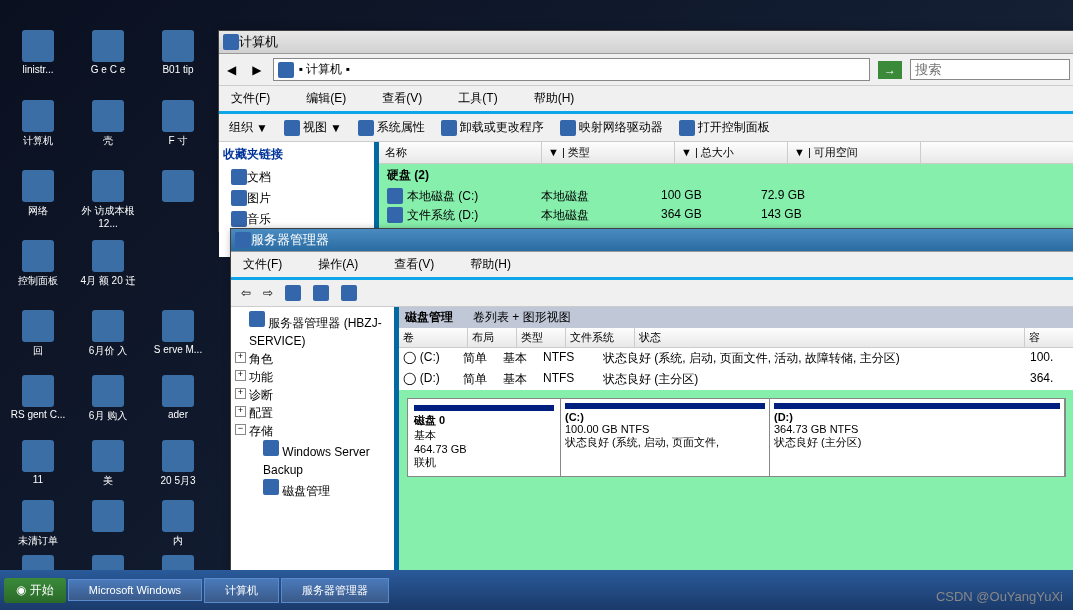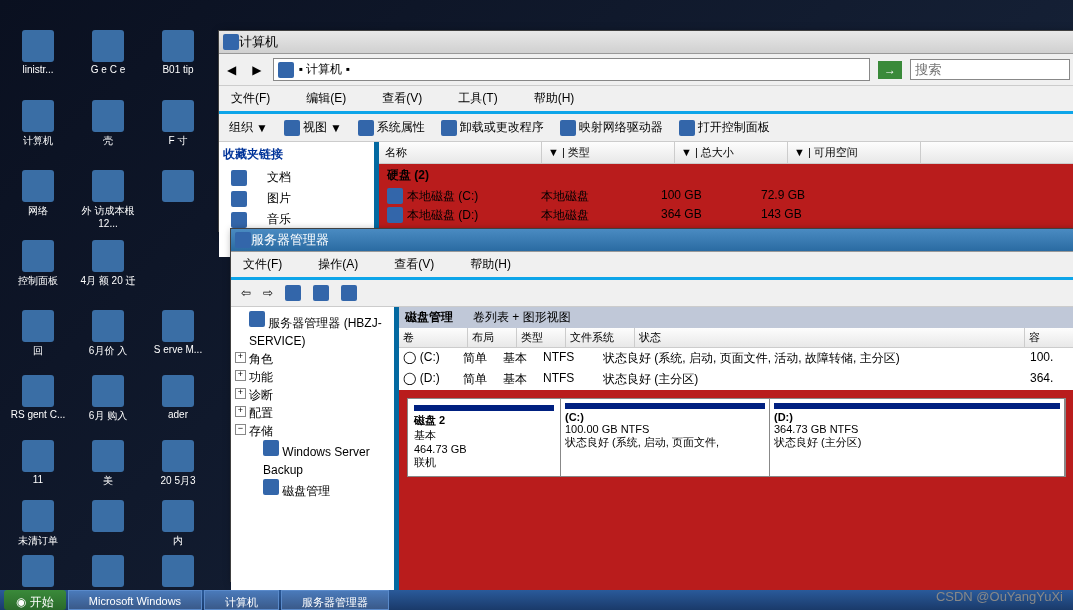--- a/index.html
+++ b/index.html
@@ -9,39 +9,39 @@
 .win{position:absolute;background:#ece9d8;border:1px solid #404040;box-shadow:2px 2px 8px rgba(0,0,0,.4)}
 .titlebar{background:linear-gradient(#e8e8e8,#d0d0d0);height:22px;display:flex;align-items:center;padding:0 4px;border-bottom:1px solid #999;font-size:13px}
 .titlebar.active{background:linear-gradient(#4a8bc2,#2a6ba2);color:#fff}
 .menu{background:#f0f0f0;border-bottom:3px solid #0ea5e9;padding:2px 4px;display:flex;gap:20px}
 .menu span{padding:2px 8px}
 .toolbar{background:#f0f0f0;border-bottom:1px solid #ccc;padding:3px 6px;display:flex;align-items:center;gap:8px}
 .tbtn{display:flex;align-items:center;gap:3px;padding:2px 4px}
 .addr{background:#fff;border:1px solid #888;padding:2px 4px;display:flex;align-items:center;gap:4px}
 .left-pane{width:160px;background:#fff;border-right:5px solid #0369a1;padding:4px;float:left;height:100%;box-sizing:border-box}
 .left-pane .hdr{color:#003399;font-weight:bold;margin-bottom:4px}
-.left-pane a{display:flex;align-items:flex-end;gap:20px;padding:2px 8px;color:#000}
-.content{background:#b91c1c;overflow:hidden}
+.left-pane a{display:flex;align-items:flex-start;gap:0;padding:2px 8px;color:#000}
+.content{background:#86efac;overflow:hidden}
 .list-hdr{display:flex;background:linear-gradient(#fdfdfd,#e8e8e8);border-bottom:1px solid #ccc}
 .list-hdr span{padding:3px 6px;border-right:1px solid #ccc;font-size:11px}
 .grp{padding:3px 8px;font-weight:bold}
 .row{display:flex;padding:1px 8px}
 .row span{display:inline-block}
 .tree{font-size:12px;line-height:18px}
 .tree div{padding-left:14px;position:relative}
 .tree .exp{position:absolute;left:0;top:2px;width:9px;height:9px;border:1px solid #888;background:#fff;text-align:center;line-height:7px;font-size:9px}
 .dm-hdr{background:#c0c8d8;padding:2px 6px;display:flex;gap:20px}
 .dm-tbl{background:#fff}
 .dm-tbl .hdr{display:flex;background:linear-gradient(#fdfdfd,#e8e8e8);border-bottom:1px solid #ccc}
 .dm-tbl .hdr span{padding:2px 4px;border-right:1px solid #ccc;font-size:11px}
 .diskmap{display:flex;margin:8px;border:1px solid #888}
 .diskmap .side{width:140px;padding:6px;border-right:1px solid #888;background:#fff;font-size:11px}
 .diskmap .part{flex:1;border-right:1px solid #888;padding:4px;font-size:11px;background:#fff}
 .diskmap .bar{height:6px;background:#002080;margin-bottom:2px}
-.taskbar{position:absolute;bottom:0;left:0;right:0;height:20px;background:linear-gradient(#2a5a9a,#1a3a6a);display:flex;gap:2px;padding-left:4px}
+.taskbar{position:absolute;bottom:0;left:0;right:0;height:40px;background:linear-gradient(#2a5a9a,#1a3a6a);display:flex;align-items:center;gap:2px;padding-left:4px}
 .start{background:linear-gradient(#3a8a3a,#2a6a2a);color:#fff;padding:4px 12px;border-radius:3px;font-size:12px}
 .task{background:linear-gradient(#4a7aba,#3a5a8a);color:#fff;padding:4px 20px;font-size:11px;border:1px solid #5a8aca}
 .wm{position:absolute;right:10px;bottom:6px;color:#888;font-size:13px}
 .ico16{width:16px;height:16px;display:inline-block;background:#36a;border-radius:2px;flex-shrink:0}
 </style>
 </head>
 <body>
 
 <div class="desktop">
 
@@ -152,21 +152,21 @@
       <div class="grp">硬盘 (2)</div>
       <div class="row">
             <span class="ico16"></span>
             <span style="width:134px;padding-left:4px">本地磁盘 (C:)</span>
             <span style="width:120px">本地磁盘</span>
             <span style="width:100px">100 GB</span>
             <span>72.9 GB</span>
           </div>
       <div class="row">
             <span class="ico16"></span>
-            <span style="width:134px;padding-left:4px">本地磁盘 (D:)</span>
+            <span style="width:134px;padding-left:4px">文件系统 (D:)</span>
             <span style="width:120px">本地磁盘</span>
             <span style="width:100px">364 GB</span>
             <span>143 GB</span>
           </div>
       <div class="grp">其他 (1)</div>
     </div>
   </div>
 </div>
 
 <div class="win" style="left:230px;top:228px;width:843px;height:352px">
@@ -234,21 +234,21 @@
           <span style="width:40px">简单</span>
           <span style="width:40px">基本</span>
           <span style="width:60px">NTFS</span>
           <span style="flex:1">状态良好 (主分区)</span>
           <span style="width:40px">364.</span>
         </div>
       </div>
       <div class="diskmap">
         <div class="side">
           <div class="bar"></div>
-          <b>磁盘 2</b><br>
+          <b>磁盘 0</b><br>
           <span>基本</span><br>
           <span>464.73 GB</span><br>
           <span>联机</span>
         </div>
         <div class="part" style="flex:0 0 200px">
           <div class="bar"></div>
           <b>(C:)</b><br>
           <span>100.00 GB NTFS</span><br>
           <span>状态良好 (系统, 启动, 页面文件,</span>
         </div>

